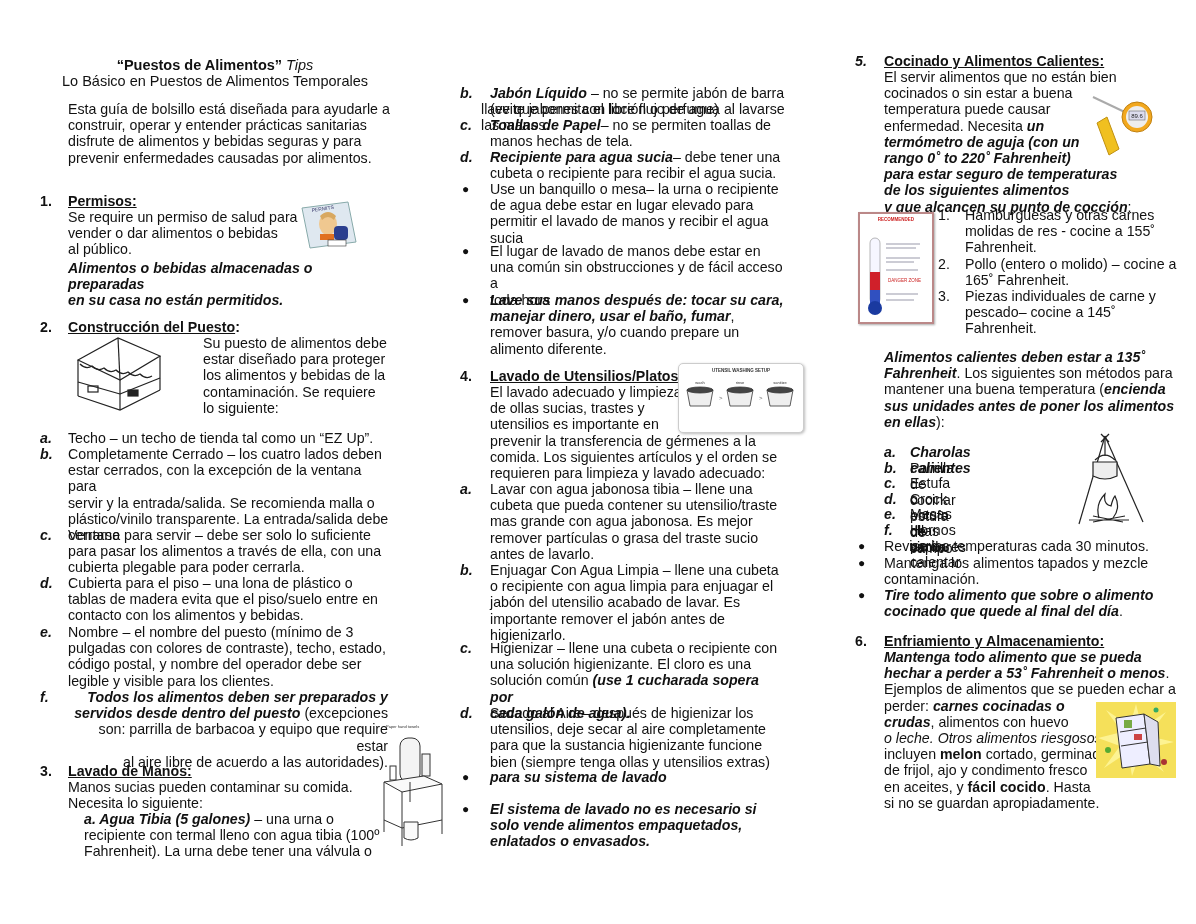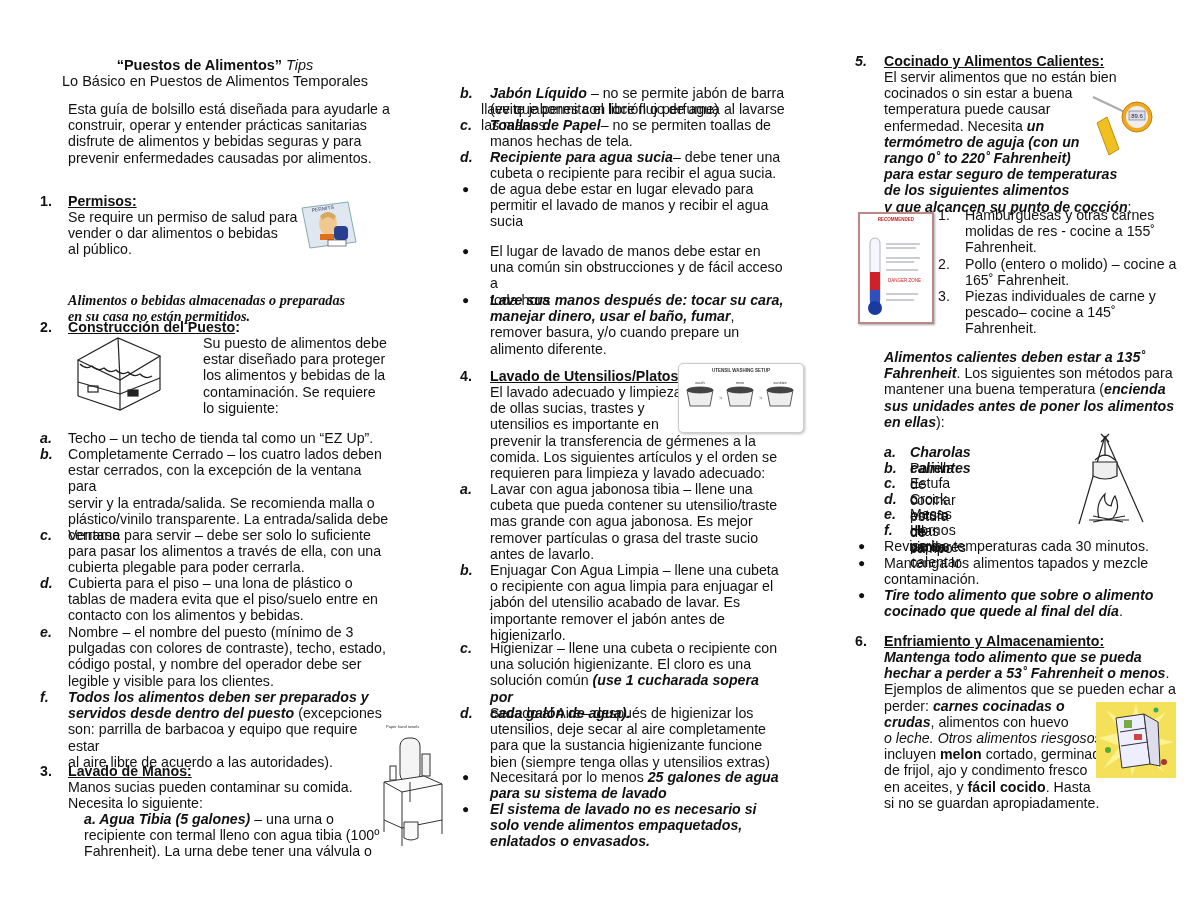--- a/index.html
+++ b/index.html
@@ -47,21 +47,21 @@
     <svg width="62" height="50" viewBox="0 0 62 50">
       <polygon points="4,8 50,2 58,42 12,48" fill="#dfe8f0" stroke="#8aa" stroke-width="1"></polygon>
       <text x="14" y="12" font-size="5" fill="#336" transform="rotate(-8 14 12)" font-family="Liberation Sans, sans-serif">PERMITS</text>
       <ellipse cx="30" cy="24" rx="9" ry="11" fill="#f0c890"></ellipse>
       <path d="M22,16 Q30,8 38,16 L36,20 Q30,14 24,20 Z" fill="#d8a860"></path>
       <rect x="36" y="26" width="14" height="14" rx="4" fill="#2b3f8f"></rect>
       <rect x="22" y="34" width="14" height="6" fill="#e07020"></rect>
       <rect x="30" y="40" width="18" height="6" fill="#fff" stroke="#333" stroke-width="0.6"></rect>
     </svg>
   </div>
-  <div class="abs bi" style="left:28px;top:292px;font-family:Liberation Serif, serif;">
+  <div class="abs bi" style="left:28px;top:260px;">
     <div>Alimentos o bebidas almacenadas o preparadas</div>
     <div>en su casa no están permitidos.</div>
   </div>
 
   <span class="num" style="left:0;top:319px;">2.</span>
   <span class="abs b" style="left:28px;top:319px;"><span class="u">Construcción del Puesto</span><span>:</span></span>
   <div class="img" style="left:28px;top:334px;width:100px;height:80px;">
     <svg width="100" height="80" viewBox="0 0 100 80" fill="none" stroke="#222" stroke-width="1.2">
       <polygon points="10,26 50,4 92,22 52,46"></polygon>
       <line x1="50" y1="4" x2="52" y2="46"></line>
@@ -114,21 +114,21 @@
 
   <span class="let" style="left:0;top:624px;">e.</span>
   <div class="txt" style="left:28px;top:624px;">
     <div>Nombre – el nombre del puesto (mínimo de 3</div>
     <div>pulgadas con colores de contraste), techo, estado,</div>
     <div>código postal, y nombre del operador debe ser</div>
     <div>legible y visible para los clientes.</div>
   </div>
 
   <span class="let" style="left:0;top:689px;">f.</span>
-  <div class="txt" style="left:28px;top:689px;width:320px;">
+  <div class="txt" style="left:28px;top:689px;width:320px;text-align:right;">
     <div class="bi">Todos los alimentos deben ser preparados y</div>
     <div><span class="bi">servidos desde dentro del puesto</span><span> (excepciones</span></div>
     <div>son: parrilla de barbacoa y equipo que require estar</div>
     <div>al aire libre de acuerdo a las autoridades).</div>
   </div>
 
   <span class="num" style="left:0;top:763px;">3.</span>
   <span class="abs b u" style="left:28px;top:763px;">Lavado de Manos:</span>
   <div class="txt" style="left:28px;top:779px;">
     <div>Manos sucias pueden contaminar su comida.</div>
@@ -174,20 +174,21 @@
     <div>manos hechas de tela.</div>
   </div>
   <span class="let" style="left:0;top:149px;">d.</span>
   <div class="txt" style="left:30px;top:149px;">
     <div><span class="bi">Recipiente para agua sucia</span><span>– debe tener una</span></div>
     <div>cubeta o recipiente para recibir el agua sucia.</div>
   </div>
 
   <span class="bul" style="left:2px;top:181px;">●</span>
   <div class="txt" style="left:30px;top:181px;">
+    <div>Use un banquillo o mesa– la urna o recipiente</div>
     <div>de agua debe estar en lugar elevado para</div>
     <div>permitir el lavado de manos y recibir el agua</div>
     <div>sucia</div>
   </div>
   <span class="bul" style="left:2px;top:243px;">●</span>
   <div class="txt" style="left:30px;top:243px;">
     <div>El lugar de lavado de manos debe estar en</div>
     <div>una común sin obstrucciones y de fácil acceso a</div>
     <div>toda hora</div>
   </div>
@@ -253,21 +254,20 @@
   </div>
   <span class="let" style="left:0;top:705px;">d.</span>
   <div class="txt" style="left:30px;top:705px;">
     <div>Secado al Aire– después de higienizar los</div>
     <div>utensilios, deje secar al aire completamente</div>
     <div>para que la sustancia higienizante funcione</div>
     <div>bien (siempre tenga ollas y utensilios extras)</div>
   </div>
   <span class="bul" style="left:2px;top:769px;">●</span>
   <div class="txt" style="left:30px;top:769px;">
-    <div><span>Necesitará por lo menos </span><span class="bi">25 galones de agua</span></div>
     <div class="bi">para su sistema de lavado</div>
   </div>
   <span class="bul" style="left:2px;top:801px;">●</span>
   <div class="txt bi" style="left:30px;top:801px;">
     <div>El sistema de lavado no es necesario si</div>
     <div>solo vende alimentos empaquetados,</div>
     <div>enlatados o envasados.</div>
   </div>
 </div>
 

